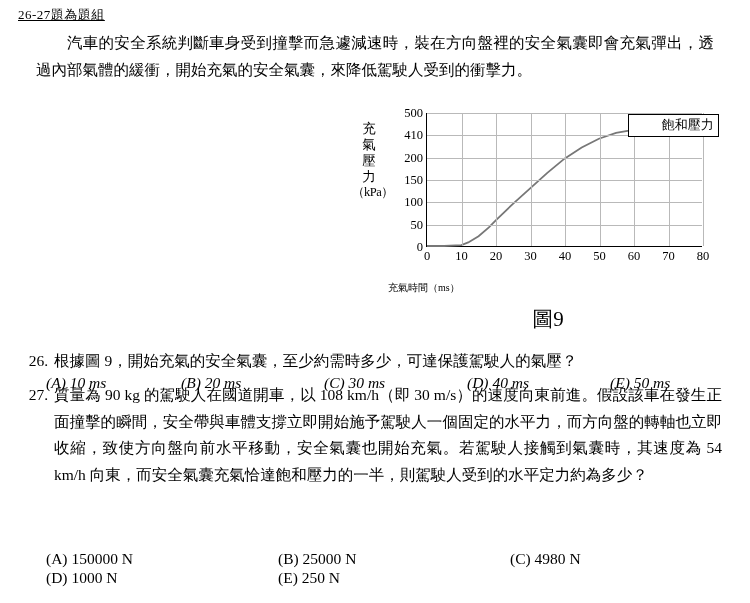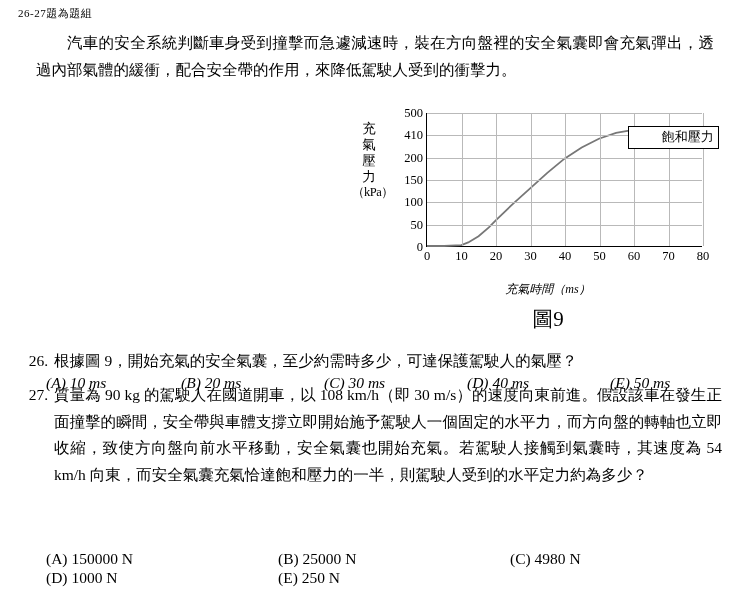--- a/index.html
+++ b/index.html
@@ -18,21 +18,22 @@
   .page {
     position: relative;
     width: 750px;
     height: 603px;
     padding: 0;
   }
   .group-header {
     position: absolute;
     left: 18px;
     top: 6px;
-    font-size: 11px;
+    font-size: 13px;
+    text-decoration: underline;
     letter-spacing: 0.5px;
   }
   .para {
     position: absolute;
     font-size: 15.5px;
     line-height: 1.72;
     text-align: justify;
     text-justify: inter-ideograph;
   }
   #intro-para {
@@ -124,23 +125,21 @@
     border: 1px solid #000;
     padding: 1px 4px 2px 4px;
     background: #fff;
     white-space: nowrap;
   }
   .chart-xlabel {
     position: absolute;
     left: 36px;
     top: 176px;
     width: 320px;
-    text-align: center;
-    font-size: 12px;
-    font-style: italic;
+    font-size: 10px;
   }
   .chart-caption {
     position: absolute;
     left: 36px;
     top: 200px;
     width: 320px;
     text-align: center;
     font-size: 21px;
   }
   
@@ -166,21 +165,21 @@
   #q27-options-1 { top: 542px; width: 690px; height: 22px; margin-top: 8px; }
   #q27-options-2 { top: 569px; width: 690px; height: 22px; }
 </style>
 </head>
 <body>
 
 <div class="page">
 
   <div class="group-header">26-27題為題組</div>
 
-  <div class="para" id="intro-para">汽車的安全系統判斷車身受到撞擊而急遽減速時，裝在方向盤裡的安全氣囊即會充氣彈出，透過內部氣體的緩衝，配合安全帶的作用，來降低駕駛人受到的衝擊力。</div>
+  <div class="para" id="intro-para">汽車的安全系統判斷車身受到撞擊而急遽減速時，裝在方向盤裡的安全氣囊即會充氣彈出，透過內部氣體的緩衝，開始充氣的安全氣囊，來降低駕駛人受到的衝擊力。</div>
 
 
   <div class="chart-block">
 
     <div class="chart-ylabel">
       <div>充</div>
       <div>氣</div>
       <div>壓</div>
       <div>力</div>
       <div class="unit">（kPa）</div>
@@ -216,21 +215,21 @@
           <div class="xtick" style="left: 138px;">40</div>
           <div class="gridline-v" style="left: 172.5px;"></div>
           <div class="xtick" style="left: 172.5px;">50</div>
           <div class="gridline-v" style="left: 207px;"></div>
           <div class="xtick" style="left: 207px;">60</div>
           <div class="gridline-v" style="left: 241.5px;"></div>
           <div class="xtick" style="left: 241.5px;">70</div>
           <div class="gridline-v" style="left: 276px;"></div>
           <div class="xtick" style="left: 276px;">80</div>
         </div>
-      <div class="sat-label" id="sat-label" style="left: 239.7px; top: 13px; padding-left: 33px;">飽和壓力</div>
+      <div class="sat-label" id="sat-label" style="left: 239.7px; top: 1px; padding-left: 33px;">飽和壓力</div>
     </div>
 
     <div class="chart-xlabel">充氣時間（ms）</div>
     <div class="chart-caption">圖9</div>
   </div>
 
   <div class="q-block" id="q26">
     <span class="q-num">26.</span>
     <span class="q-body">根據圖 9，開始充氣的安全氣囊，至少約需時多少，可達保護駕駛人的氣壓？</span>
   </div>

